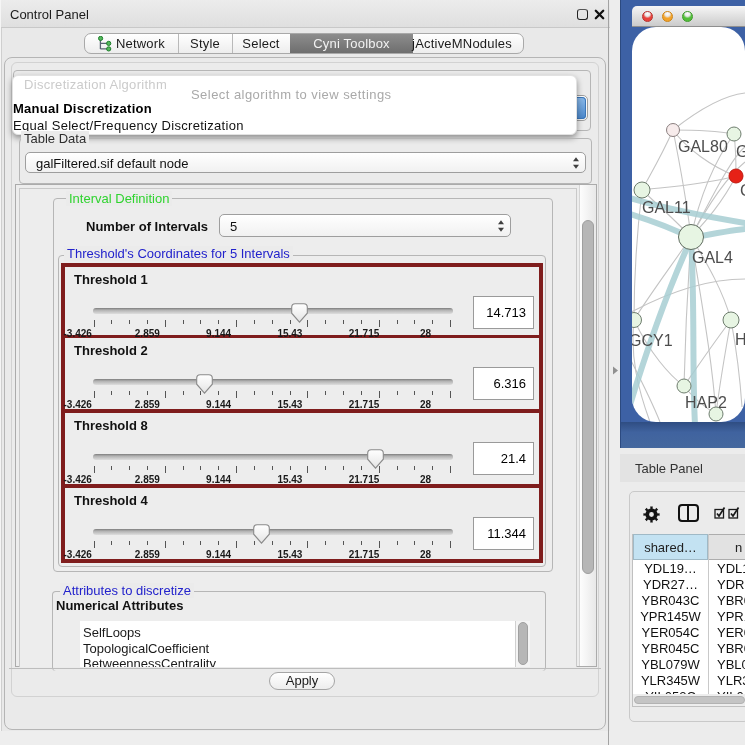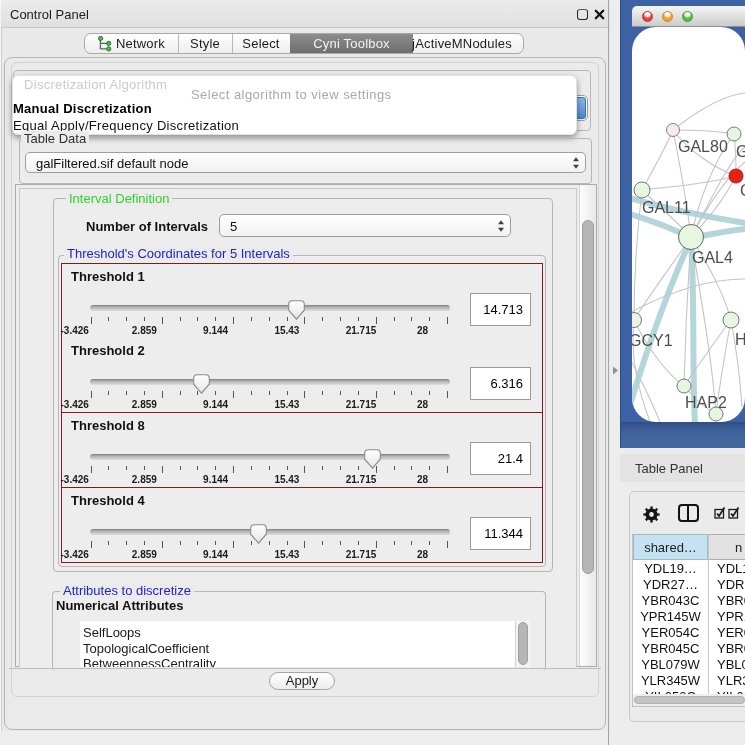--- a/index.html
+++ b/index.html
@@ -13,21 +13,21 @@
   background:#eaeaea; border:1px solid #b5b5b5; border-radius:8px; }
 #innerpanel { position:absolute; left:11px; top:62px; width:588px; height:635px;
   background:#ebebeb; border:1px solid #d2d2d2; border-radius:6px; }
 .seg { position:absolute; top:0; height:100%; font-size:13px; color:#1b1b1b; }
 .groupbox { position:absolute; border:1px solid #b6b6b6; border-radius:4px; }
 .gtitle { position:absolute; font-size:13px; background:#ebebeb; padding:0 3px; white-space:nowrap; }
 .combo { position:absolute; border:1px solid #9e9e9e; border-radius:5px;
   background:linear-gradient(#ffffff,#f1f1f1); font-size:13px; color:#111; }
 .combo .ctext { position:absolute; left:10px; top:50%; transform:translateY(-50%); }
 .stepper { position:absolute; right:5px; top:50%; transform:translateY(-50%); }
-.trow { position:absolute; left:61px; width:482px; border:1px solid #7f1d1d; background:#ededed; }
+.trow { position:absolute; left:61px; width:482px; border:4px solid #7f1d1d; background:#ededed; }
 .trtitle { position:absolute; left:9px; top:5px; font-size:13px; font-weight:bold; color:#111; }
 .track { position:absolute; left:28px; top:41px; width:360px; height:6px; border-radius:3px;
   background:linear-gradient(#7d7d7d,#b2b2b2 35%,#dedede); }
 .tick { position:absolute; top:53px; width:1px; background:#555; }
 .tlab { position:absolute; top:61px; width:60px; font-size:10px; font-weight:bold; color:#1a1a1a; }
 .thumb { position:absolute; top:36px; }
 .tfield { position:absolute; left:408px; top:29px; width:61px; height:33px; background:#fff;
   border:1px solid #9a9a9a; font-size:13px; color:#000; text-align:right;
   padding-right:7px; line-height:31px; }
 .listitem { position:absolute; left:3px; font-size:13px; color:#1a1a1a; }
@@ -83,21 +83,21 @@
         <div class="tabtext">jActiveMNodules</div>
       </div>
 </div>
 <div class="groupbox" style="left:13px;top:70px;width:578px;height:61px;"></div>
 <div class="combo" style="left:22px;top:95px;width:566px;height:26px;"></div>
 <div style="position:absolute;left:572px;top:97px;width:14px;height:22px;border-radius:4px;background:linear-gradient(#8ab9e9,#4a86ca);box-shadow:inset 0 0 0 1px #3b76b8;"></div>
 <div style="position:absolute;left:12px;top:75px;width:565px;height:60px;background:#ffffff;border-radius:6px;box-shadow:0 3px 6px rgba(0,0,0,0.4);border:1px solid #e2e2e2;"></div>
 <div class="abs" style="left:24px;top:77px;font-size:13px;letter-spacing:0.3px;color:#cbcbcb;">Discretization Algorithm</div>
 <div class="abs" style="left:191px;top:87px;font-size:13px;letter-spacing:0.45px;color:#a9a9a9;">Select algorithm to view settings</div>
 <div class="abs" style="left:13px;top:101px;font-size:13px;letter-spacing:0.25px;font-weight:bold;color:#000;">Manual Discretization</div>
-<div class="abs" style="left:13px;top:118px;font-size:13px;letter-spacing:0.3px;color:#111;">Equal Apply/Frequency Discretization</div>
+<div class="abs" style="left:13px;top:118px;font-size:13px;letter-spacing:0.3px;color:#111;">Equal Select/Frequency Discretization</div>
 <div class="groupbox" style="left:19px;top:138px;width:573px;height:46px;"></div>
 <div class="gtitle" style="left:21px;top:131px;color:#2e2e2e;">Table Data</div>
 <div class="combo" style="left:25px;top:152px;width:561px;height:21px;">
       <span class="ctext">galFiltered.sif default node</span>
       <svg class="stepper" width="8" height="14" viewBox="0 0 8 14">
         <path d="M4 1.2 L7 5.2 L1 5.2 Z" fill="#3f3f3f"></path>
         <path d="M4 12.8 L7 8.8 L1 8.8 Z" fill="#3f3f3f"></path>
       </svg>
     </div>
 <div style="position:absolute;left:15px;top:184px;width:582px;height:483px;border:1px solid #ababab;background:#ededed;"></div>

